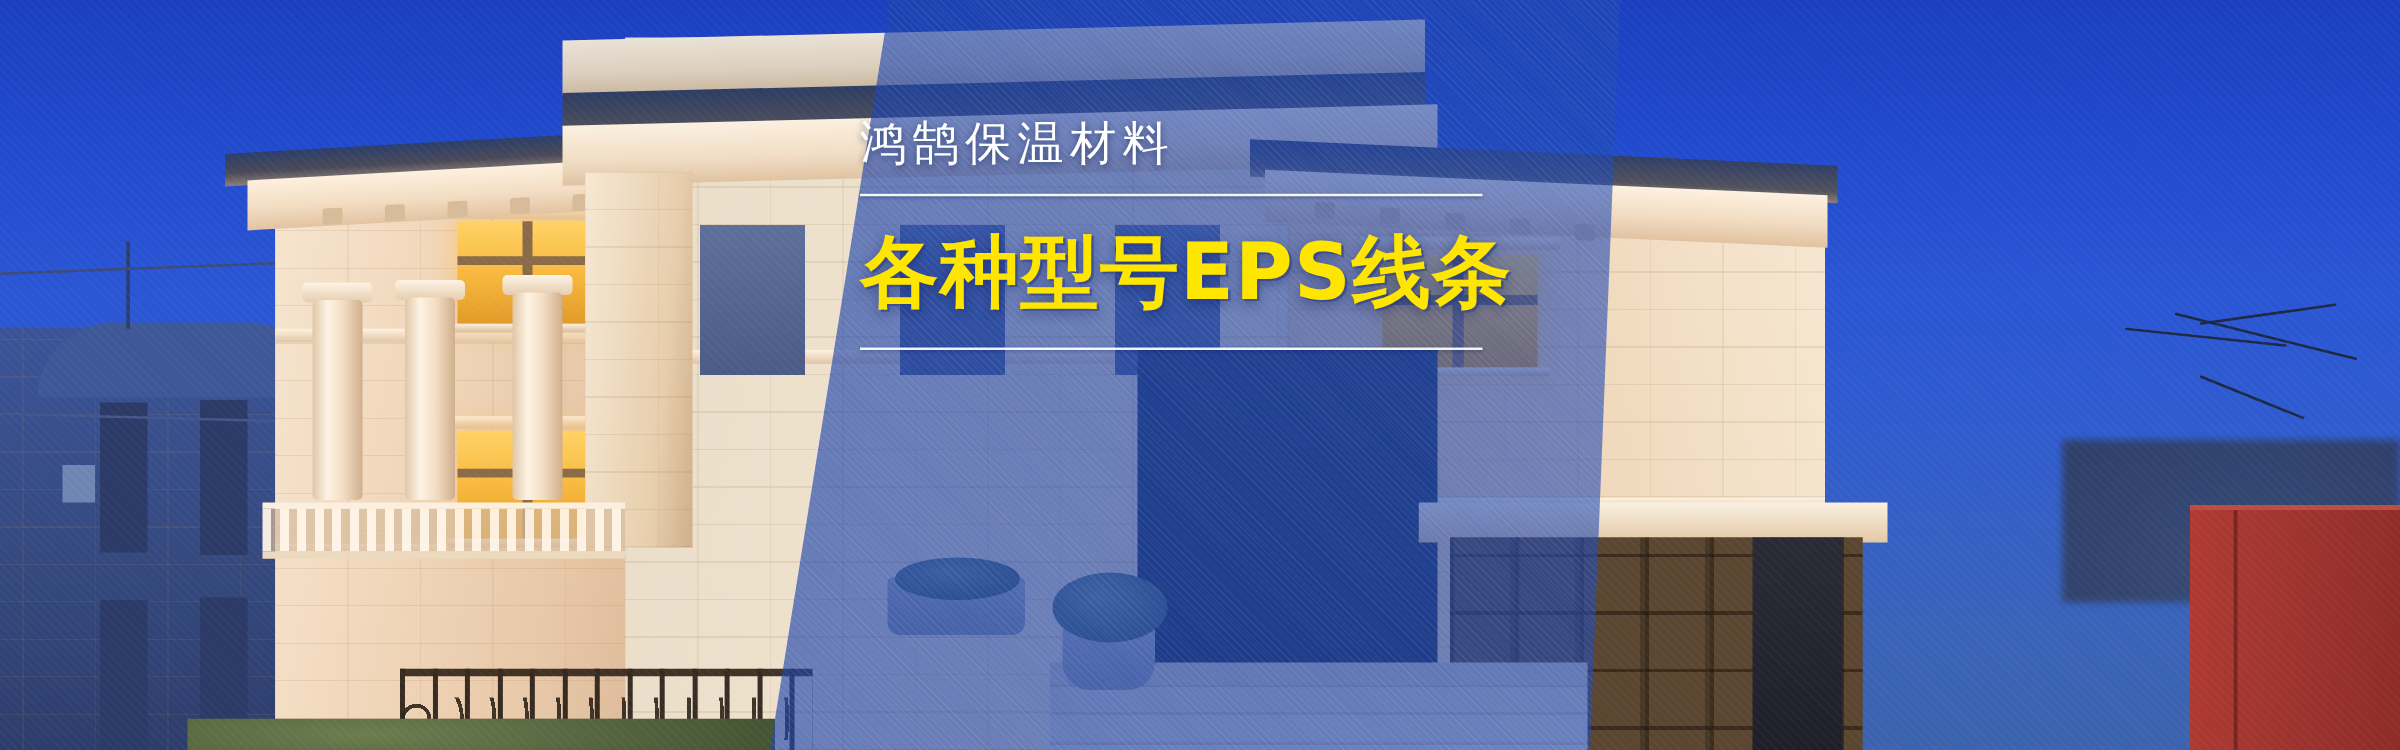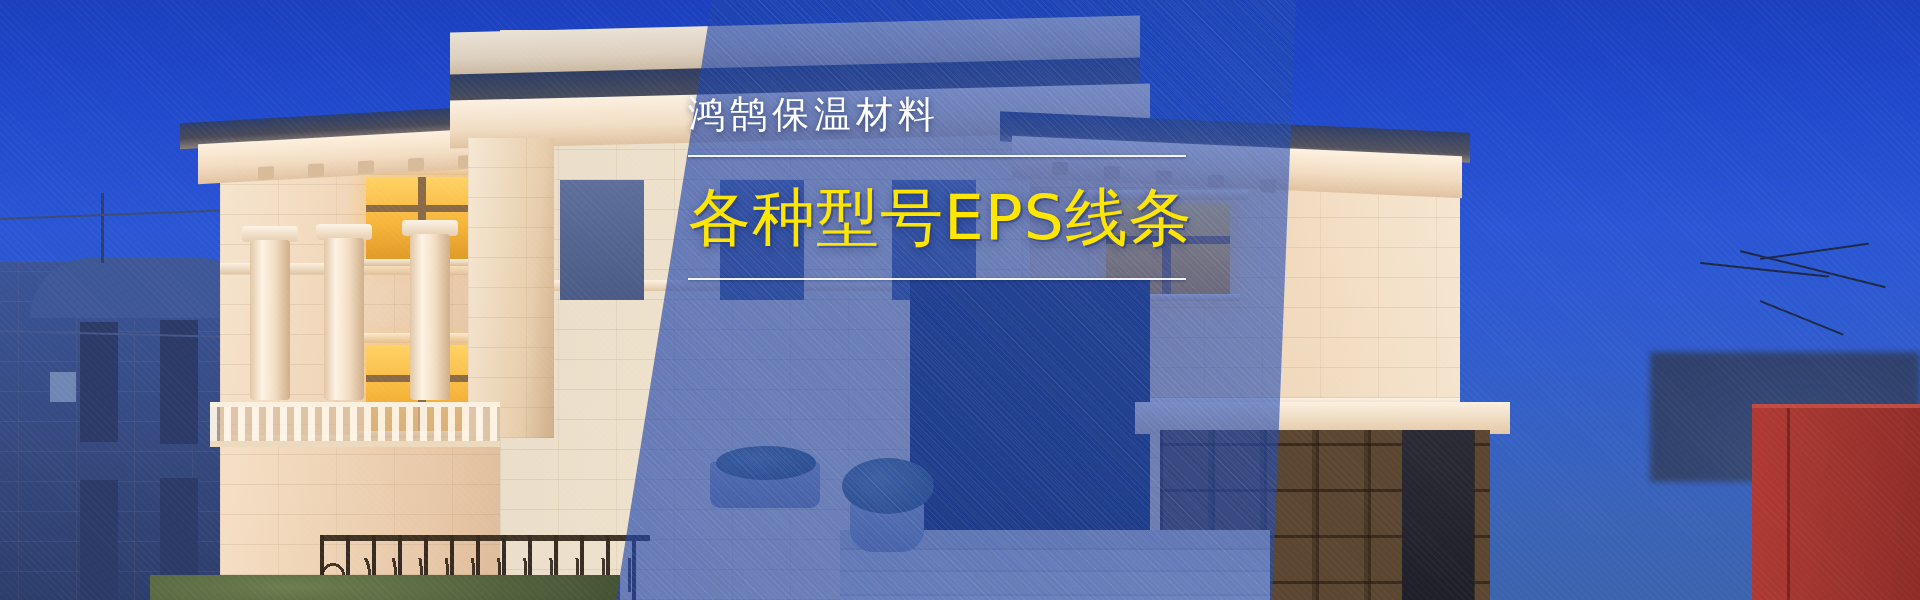--- a/index.html
+++ b/index.html
@@ -299,21 +299,21 @@
     margin:22px 0 0 0;
     box-shadow:0 1px 3px rgba(0,20,60,.4);
   }
   .rule-top{width:498px;}
   .rule-bot{width:498px;margin-top:24px;}
 
   .headline{
     margin-top:26px;
     font-size:63px;
     line-height:1.12;
-    font-weight:400;
+    font-weight:700;
     color:#ffe600;
     letter-spacing:1px;
     white-space:nowrap;
     text-shadow:
       2px 2px 0 rgba(40,60,140,.55),
       0 3px 10px rgba(10,25,80,.45);
   }
   .headline .l2{display:block;}
 
   .tagline{

